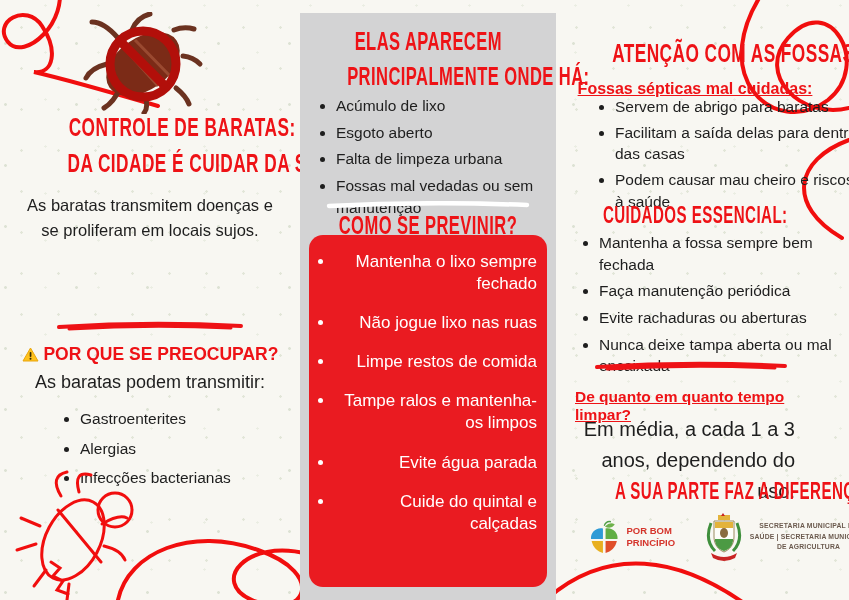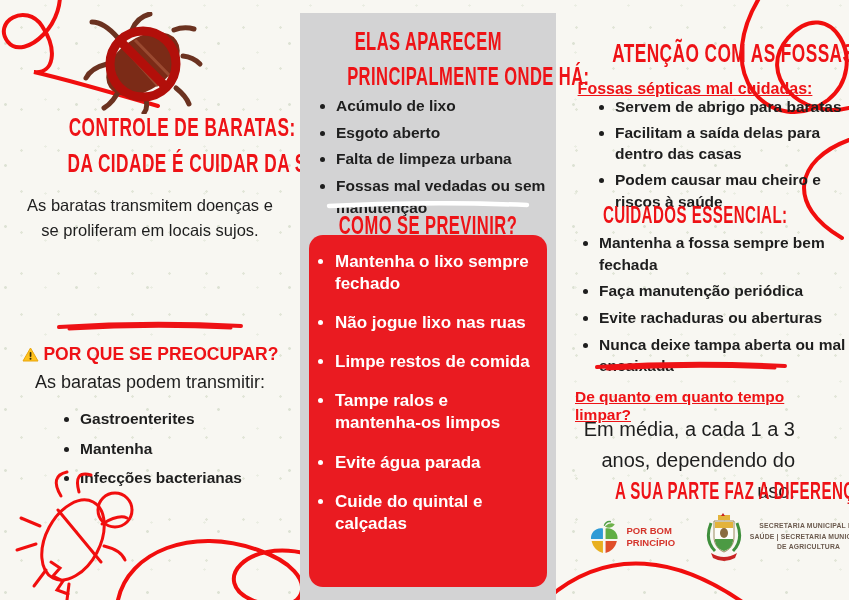--- a/index.html
+++ b/index.html
@@ -19,28 +19,28 @@
   .condensed{display:inline-block;transform:scale(.72,1.1);transform-origin:50% 50%;
     font-weight:bold;letter-spacing:.6px;text-transform:uppercase;white-space:nowrap;}
   .red{color:#ee1216;}
   .display-line{line-height:33px;}
   
   .col-left{left:10px;top:0;width:280px;height:600px;}
   .intro{font-size:16.5px;line-height:1.5;}
   .warn-head{font-size:17.5px;font-weight:bold;color:#ee1216;}
   .plain-label{font-size:18px;font-weight:normal;}
   ul.dotlist{margin:0;padding-left:20px;font-size:15.5px;line-height:1.4;text-align:left;}
-  ul.dotlist li{margin-bottom:8px;font-weight:bold;}
+  ul.dotlist li{margin-bottom:8px;}
   
   .panel{left:300px;top:13px;width:256px;height:587px;background:#d3d3d4;}
   .panel ul.dotlist{font-size:15.5px;}
   .panel ul.dotlist li{margin-bottom:5px;}
   .redbox{left:9px;top:222px;width:238px;height:352px;background:#ea1b21;border-radius:14px;}
   .redbox ul{margin:0;padding:16px 10px 0 26px;list-style:disc;color:#fff;
-    font-size:17px;font-weight:bold;line-height:1.3;text-align:left;}
+    font-size:17px;font-weight:normal;line-height:1.3;text-align:right;}
   .redbox ul li{margin-bottom:17px;}
   
   .col-right{left:565px;top:0;width:280px;height:600px;}
   .subhead{font-size:16px;font-weight:bold;color:#ee1216;text-decoration:underline;margin-top:12px;}
   .qhead{font-size:15.5px;font-weight:bold;color:#ee1216;text-decoration:underline;}
   .answer{font-size:20px;line-height:1.55;text-align:right;}
   .logos{display:flex;align-items:center;gap:14px;}
   .logo-block{display:flex;align-items:center;gap:7px;}
   .logo1-text{font-size:9.5px;font-weight:bold;color:#d5352c;line-height:1.3;text-align:left;}
   .logo2-text{font-size:6.8px;font-weight:bold;color:#6b5a4e;line-height:1.55;
@@ -101,21 +101,21 @@
         <rect x="7.7" y="5" width="1.7" height="5" rx="0.8" fill="#3a2c00"></rect>
         <circle cx="8.5" cy="11.8" r="1" fill="#3a2c00"></circle>
       </svg>
       <span>POR QUE SE PREOCUPAR?</span>
     </div>
 
     <div class="abs center plain-label" style="left:0;top:372px;width:280px">As baratas podem transmitir:</div>
 
     <ul class="abs dotlist" style="left:50px;top:408px;width:220px">
       <li>Gastroenterites</li>
-      <li>Mantenha</li>
+      <li>Alergias</li>
       <li>Infecções bacterianas</li>
     </ul>
 
     <svg class="abs" style="left:5px;top:468px" width="150" height="135" viewBox="0 0 150 135">
       <g fill="none" stroke="#f10e0e" stroke-width="3" stroke-linecap="round">
         <path d="M64 24 Q58 2 76 7"></path>
         <path d="M46 28 Q34 8 52 4"></path>
         <ellipse cx="58" cy="72" rx="27" ry="43" transform="rotate(28 58 72)"></ellipse>
         <path d="M43 42 L86 94"></path>
         <path d="M36 94 l9 6 l-7 8 l10 5 l-6 9 l11 4"></path>

